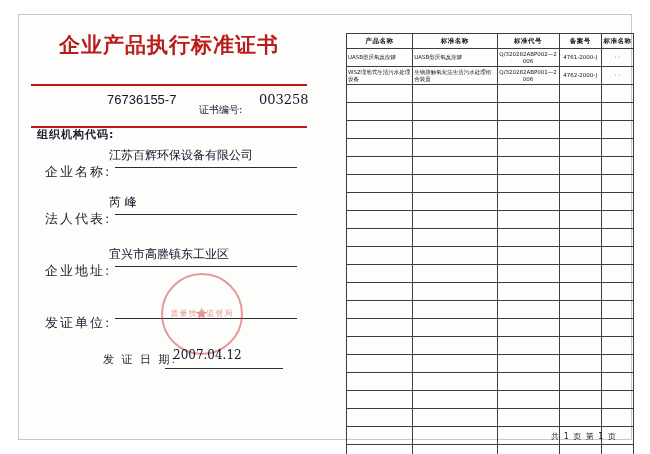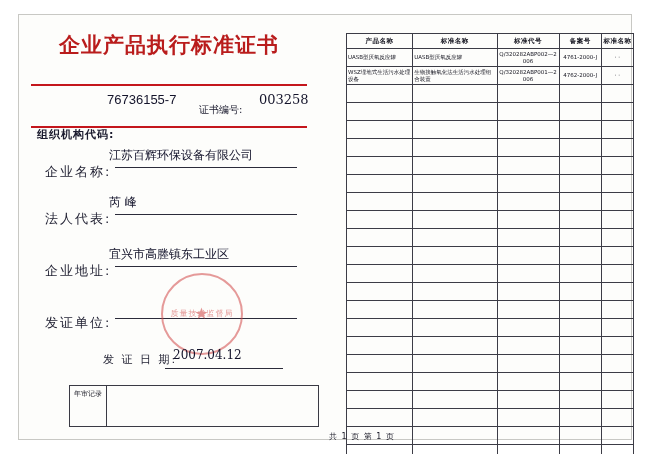--- a/index.html
+++ b/index.html
@@ -251,21 +251,21 @@
   .col1 { width: 66px; }
   .col2 { width: 84px; }
   .col3 { width: 62px; }
   .col4 { width: 42px; }
   .col5 { width: 32px; }
   .pagefoot {
     position: absolute;
     left: 0;
     top: 398px;
     width: 288px;
-    text-align: left;
+    text-align: right;
     font-size: 8px;
     color: #1b1b28;
     letter-spacing: 1px;
   }
 </style>
 </head>
 <body>
 
 <div class="page">
   <div class="cert">
@@ -311,24 +311,20 @@
         <span>质量技术监督局</span>
         <span class="star">★</span>
       </div>
 
       <div class="issuedate">
         <span class="flabel">发 证 日 期:</span>
         <span class="fvalue">2007.04.12</span>
         <span class="uline"></span>
       </div>
 
-      <div class="notebox">
-        <div class="vlabel">年审记录</div>
-        <div class="vdiv"></div>
-      </div>
     </div>
 
     <div class="right">
       <table class="prod">
         <colgroup>
           <col class="col1">
             <col class="col2">
             <col class="col3">
             <col class="col4">
             <col class="col5">

